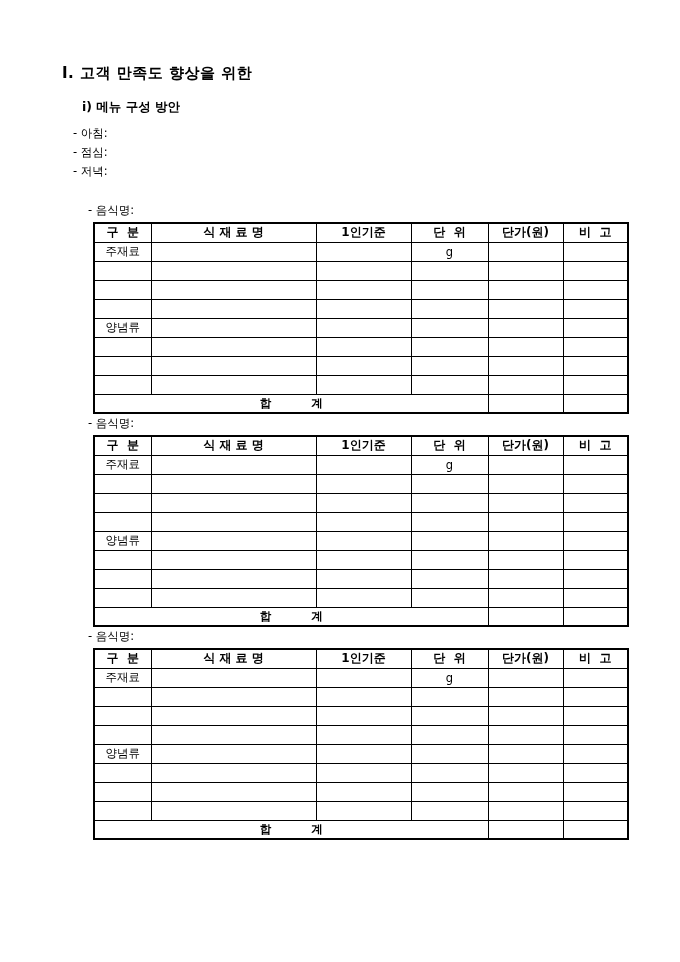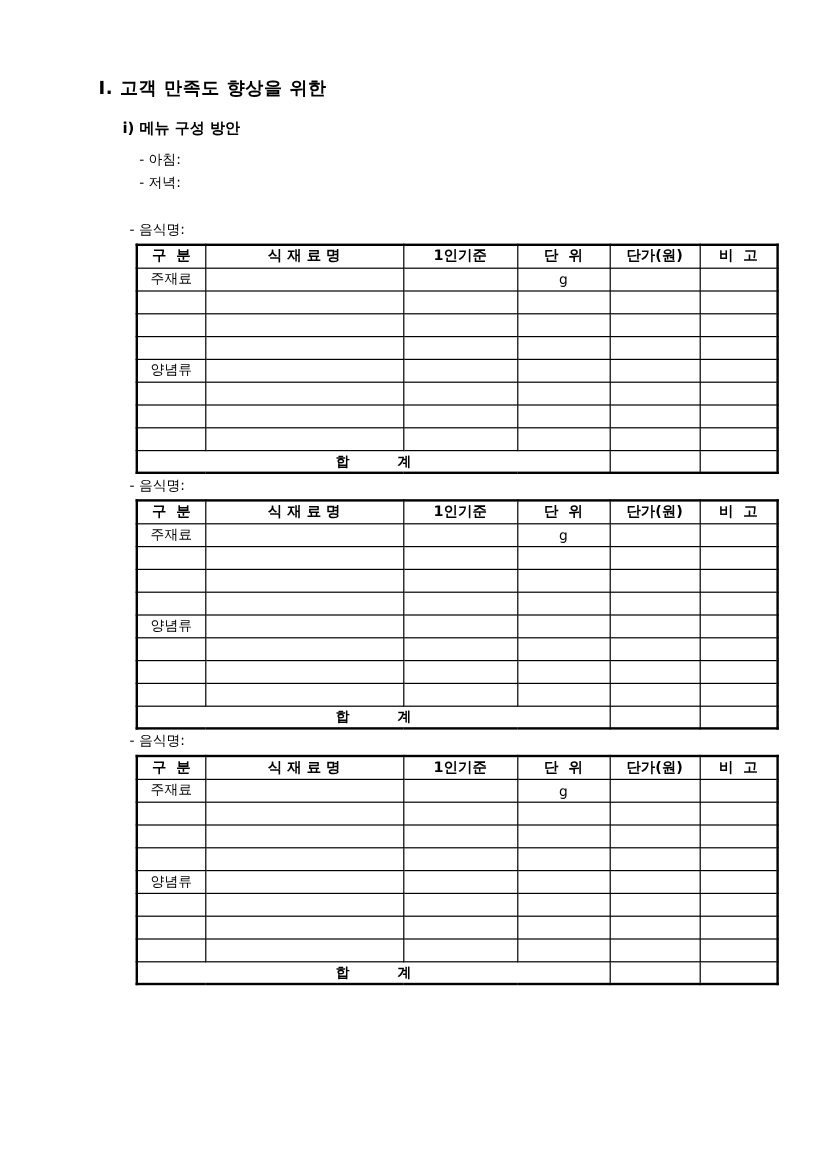--- a/index.html
+++ b/index.html
@@ -4,37 +4,37 @@
 <style>
   * { box-sizing: border-box; margin: 0; padding: 0; }
   html, body { background: #ffffff; }
   body {
     width: 680px;
     height: 962px;
     font-family: "DejaVu Sans", "Liberation Sans", sans-serif;
     color: #000000;
     overflow: hidden;
   }
-  .page { padding: 64px 50px 0 82px; }
+  .page { padding: 64px 50px 0 62px; }
 
   .doc-title {
     font-size: 15px;
     font-weight: bold;
     letter-spacing: 0.5px;
     margin-bottom: 16px;
     white-space: pre;
   }
   .sub-heading {
     font-size: 12.5px;
     font-weight: bold;
     margin-left: 20px;
     margin-bottom: 8px;
     white-space: pre;
   }
-  .menu-list { margin-left: 34px; margin-bottom: 4px; }
+  .menu-list { margin-left: 11px; margin-bottom: 4px; }
   .menu-list .list-item {
     font-size: 11.5px;
     line-height: 19px;
     white-space: pre;
   }
   .strategy-section { margin-top: 22px; }
 
   .food-block { margin-left: 26px; margin-bottom: 2px; }
   .food-label {
     font-size: 11.5px;
@@ -77,20 +77,21 @@
 <body>
 
 <div class="page">
 
   <div class="doc-title">Ⅰ. 고객 만족도 향상을 위한</div>
 
   <div class="menu-section">
     <div class="sub-heading">ⅰ) 메뉴 구성 방안</div>
     <div class="menu-list">
       <div class="list-item">- 아침:</div>
+      <div class="list-item">- 점심:</div>
       <div class="list-item">- 저녁:</div>
     </div>
   </div>
 
   <div class="strategy-section">
 
     <div class="food-block">
       <div class="food-label">- 음식명:</div>
       <div>
   <table class="ing-table">

